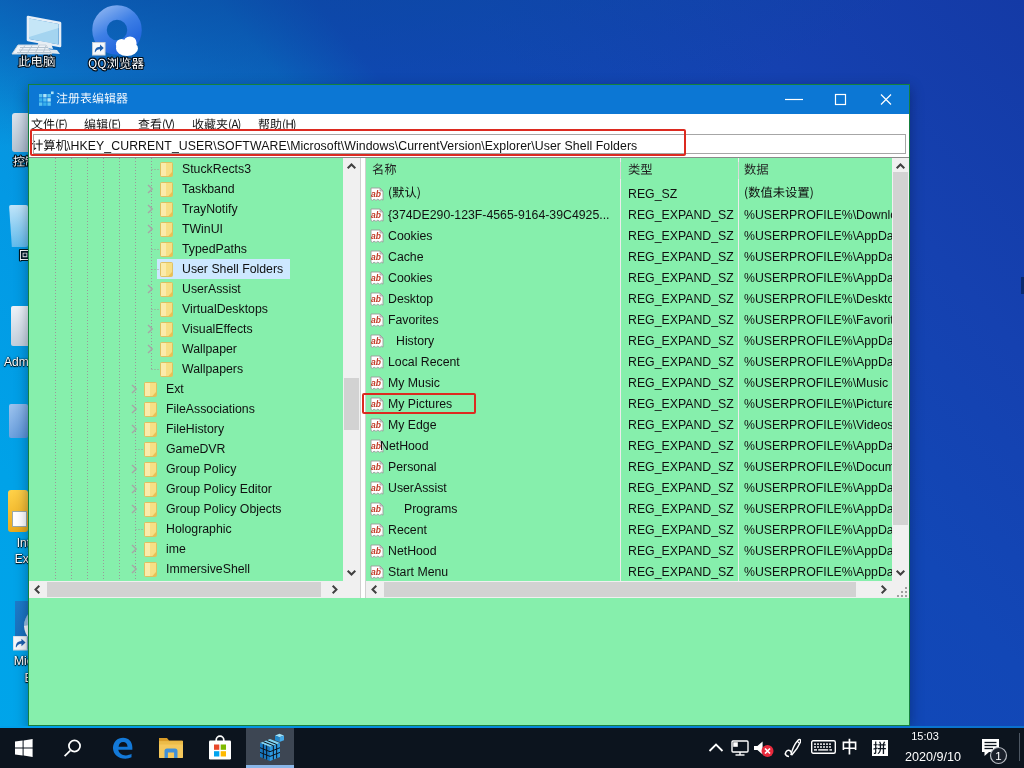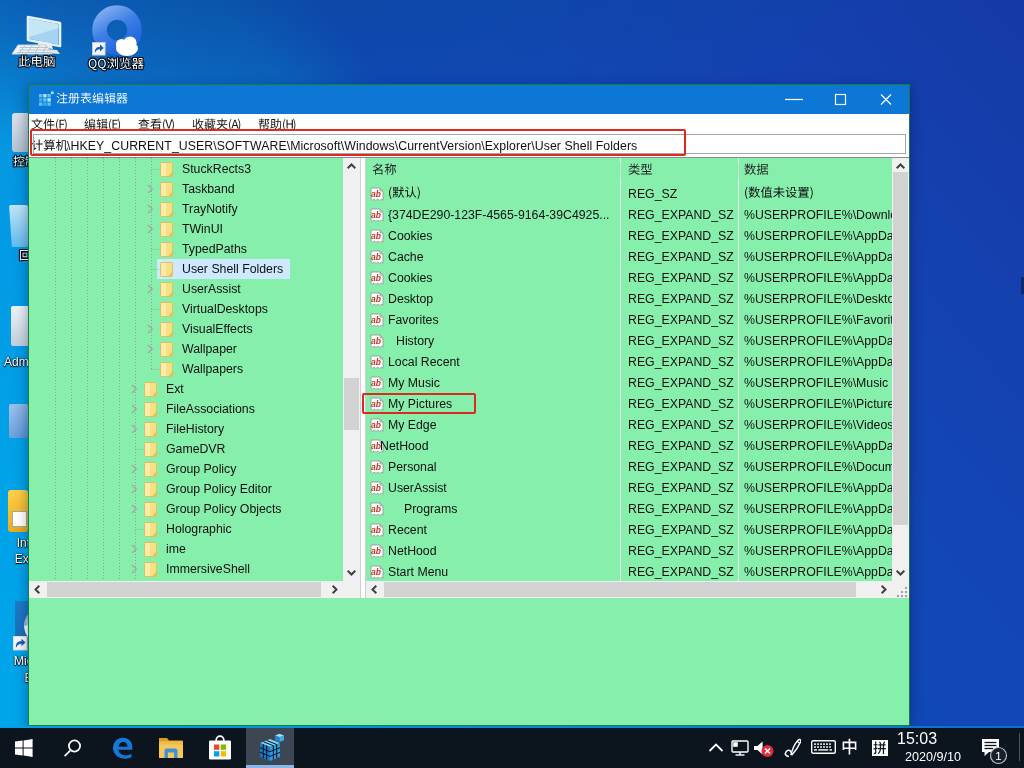--- a/index.html
+++ b/index.html
@@ -624,21 +624,21 @@
       <rect x="18.4" y="9.2" width="2.6" height="1.4"></rect>
     </g>
 </svg>
 <svg style="position:absolute;left:841px;top:738px;overflow:visible" width="19" height="21" aria-hidden="true">
     <path transform="translate(0,15)" d="M7.6 -14.3V-11.4H1.6V-3H3.2V-4H7.6V1.4H9.3V-4H13.8V-3.1H15.4V-11.4H9.3V-14.3ZM3.2 -5.6V-9.8H7.6V-5.6ZM13.8 -5.6H9.3V-9.8H13.8Z" fill="#fff"></path>
   </svg>
 <div class="abs" style="left:872px;top:740px;width:16px;height:16px;background:#fff"></div>
 <svg style="position:absolute;left:873.4px;top:740.5px;overflow:visible" width="15" height="16" aria-hidden="true">
     <path transform="translate(0,11.9)" d="M2.1 -11.4V-8.7H0.5V-7.6H2.1V-4.8L0.3 -4.4L0.6 -3.1L2.1 -3.6V-0.4C2.1 -0.3 2 -0.2 1.8 -0.2C1.7 -0.2 1.2 -0.2 0.7 -0.2C0.8 0.1 1 0.7 1 1C1.9 1 2.4 1 2.8 0.8C3.2 0.6 3.3 0.2 3.3 -0.4V-4L4.6 -4.4L4.4 -5.5L3.3 -5.2V-7.6H4.6V-8.7H3.3V-11.4ZM9.8 -7.4V-4.9H8.1V-7.4ZM10.9 -11.4C10.6 -10.5 10.1 -9.4 9.7 -8.6H7.3L8.3 -9C8.1 -9.7 7.6 -10.6 7.1 -11.3L6 -10.9C6.5 -10.2 6.9 -9.2 7.1 -8.6H5.3V-7.4H6.8V-4.9H4.8V-3.7H6.8C6.6 -2.3 6.2 -0.7 4.5 0.3C4.8 0.5 5.2 0.9 5.4 1.2C7.3 -0.1 7.9 -2 8 -3.7H9.8V1.1H11.1V-3.7H12.9V-4.9H11.1V-7.4H12.6V-8.6H11C11.4 -9.3 11.8 -10.2 12.2 -10.9Z" fill="#0c141e"></path>
   </svg>
-<div class="abs" style="left:897px;top:730px;width:56px;height:14px;color:#fff;font-size:16px;text-align:left">15:03</div>
+<div class="abs" style="left:897px;top:730px;width:56px;height:14px;color:#fff;font-size:11px;text-align:center">15:03</div>
 <div class="abs" style="left:897px;top:750px;width:64px;height:14px;color:#fff;font-size:12.6px;text-align:right">2020/9/10</div>
 <svg class="abs" style="left:981px;top:738px" width="28" height="28" viewBox="0 0 28 28">
 <path d="M1 1 h17 v13 h-10 l-4.5 4 v-4 H1 Z" fill="#fff"></path>
 <g stroke="#0c141e" stroke-width="1.3">
       <line x1="3.5" y1="4.5" x2="15.5" y2="4.5"></line>
       <line x1="3.5" y1="7.5" x2="15.5" y2="7.5"></line>
       <line x1="3.5" y1="10.5" x2="12" y2="10.5"></line>
     </g>
 <circle cx="17.5" cy="17.5" r="8" fill="#1a202b" stroke="#b9bdc4" stroke-width="1.2"></circle>
 <text x="17.5" y="21.5" font-family="Liberation Sans" font-size="11.5" fill="#fff" text-anchor="middle">1</text>

